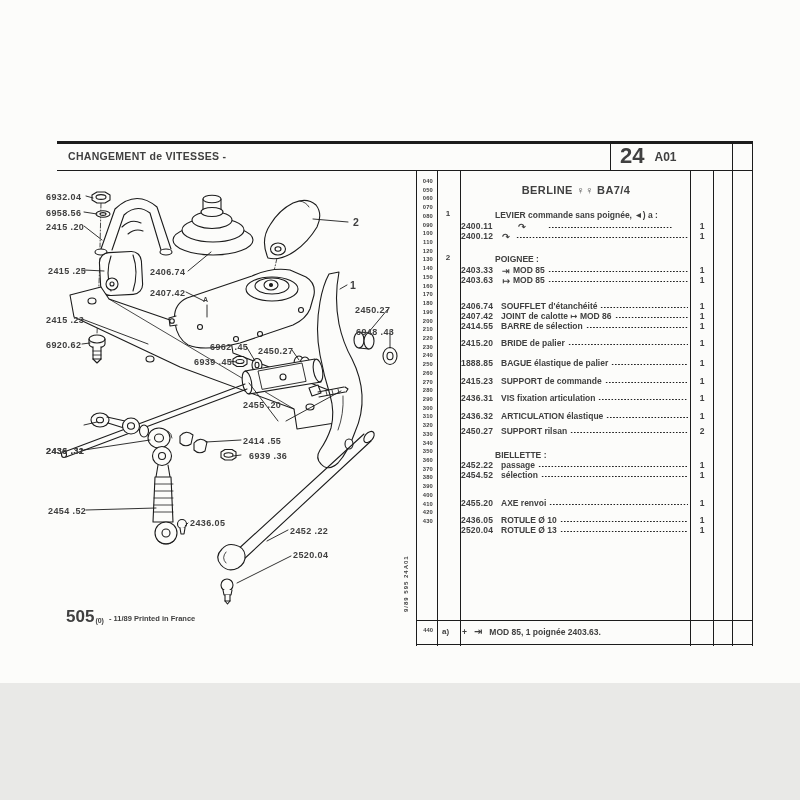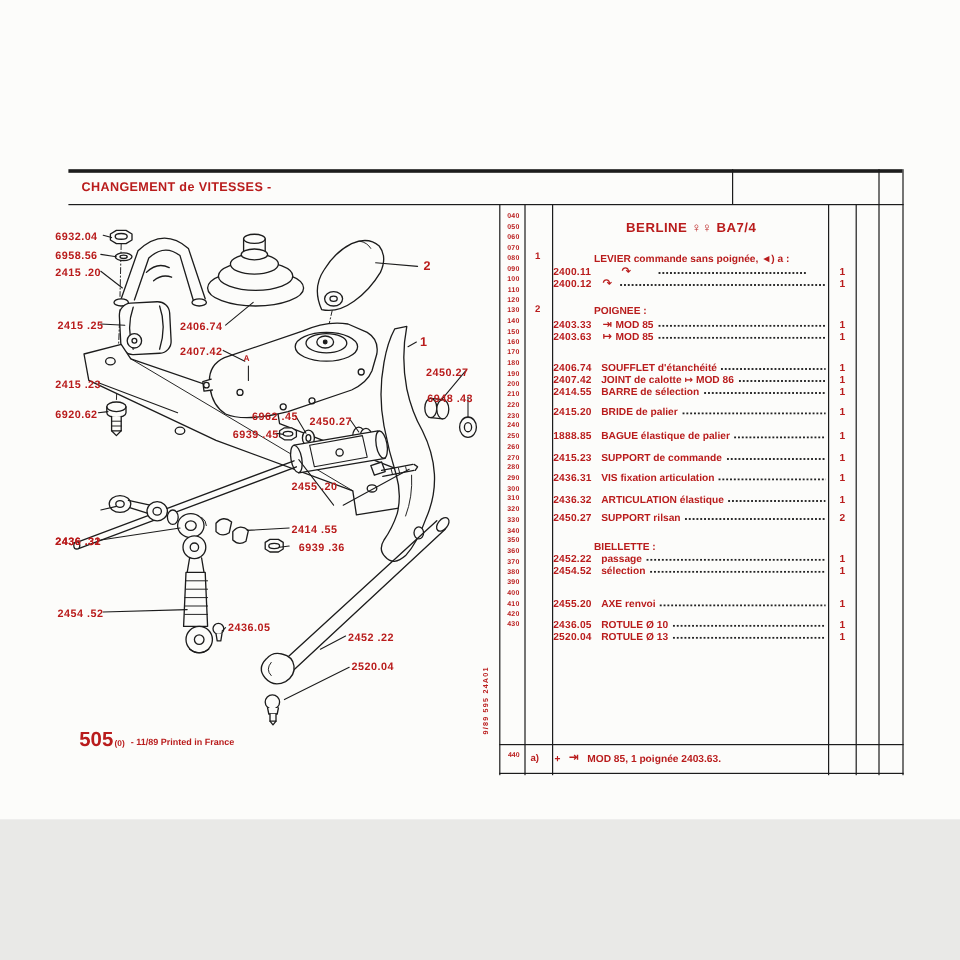--- a/index.html
+++ b/index.html
@@ -1,17 +1,17 @@
 <!DOCTYPE html>
 <html><head>
 <meta charset="utf-8">
 <style>
   html,body{margin:0;padding:0;background:#e9e9e7;}
   .page{position:relative;width:800px;height:683px;background:#fcfcfa;overflow:hidden;
-        font-family:"Liberation Sans","DejaVu Sans",sans-serif;color:#b91c1c;}
+        font-family:"Liberation Sans","DejaVu Sans",sans-serif;color:#404040;}
   .ink{background:#1c1c1c;position:absolute;}
   
   .h-title{position:absolute;left:68px;top:150px;font-size:10.5px;font-weight:bold;letter-spacing:.3px;}
   .h-sub{position:absolute;left:210px;top:145px;font-size:8px;font-weight:bold;line-height:11px;}
   .pagebox{position:absolute;left:610px;top:141px;width:100px;height:29px;display:flex;align-items:center;gap:10px;padding-left:10px;box-sizing:border-box;}
   .pagenum{font-size:22px;font-weight:bold;}
   .pagecode{font-size:12px;font-weight:bold;margin-top:2px;}
   
   .margin-col{position:absolute;left:417px;top:177px;width:16px;text-align:right;}
   .mnum{font-size:5.8px;font-weight:bold;line-height:8.72px;letter-spacing:.2px;}
@@ -56,20 +56,24 @@
   <div class="ink" style="left:460px;top:170px;width:1.2px;height:476px;"></div>
   <div class="ink" style="left:690px;top:170px;width:1.2px;height:476px;"></div>
   <div class="ink" style="left:713px;top:170px;width:1.2px;height:476px;"></div>
   <div class="ink" style="left:732px;top:141px;width:1.2px;height:505px;"></div>
   <div class="ink" style="left:752px;top:141px;width:1.4px;height:505px;"></div>
   <div class="ink" style="left:610px;top:141px;width:1.2px;height:29px;"></div>
   <div class="ink" style="left:416px;top:620px;width:337px;height:1.2px;"></div>
   <div class="ink" style="left:416px;top:644px;width:337px;height:1.4px;"></div>
 
   <div class="h-title">CHANGEMENT de VITESSES -</div>
+  <div class="pagebox">
+    <span class="pagenum">24</span>
+    <span class="pagecode">A01</span>
+  </div>
 
   <svg width="800" height="800" viewBox="0 0 800 800">
     <g stroke="#1c1c1c" stroke-width="1.1" fill="none" stroke-linecap="round" stroke-linejoin="round">
 
       <g stroke-width=".8" stroke-dasharray="5 2 1 2">
         <line x1="101" y1="203" x2="100" y2="247"></line>
         <line x1="100" y1="258" x2="97" y2="334"></line>
         <line x1="277" y1="258" x2="272" y2="280"></line>
       </g>
 

